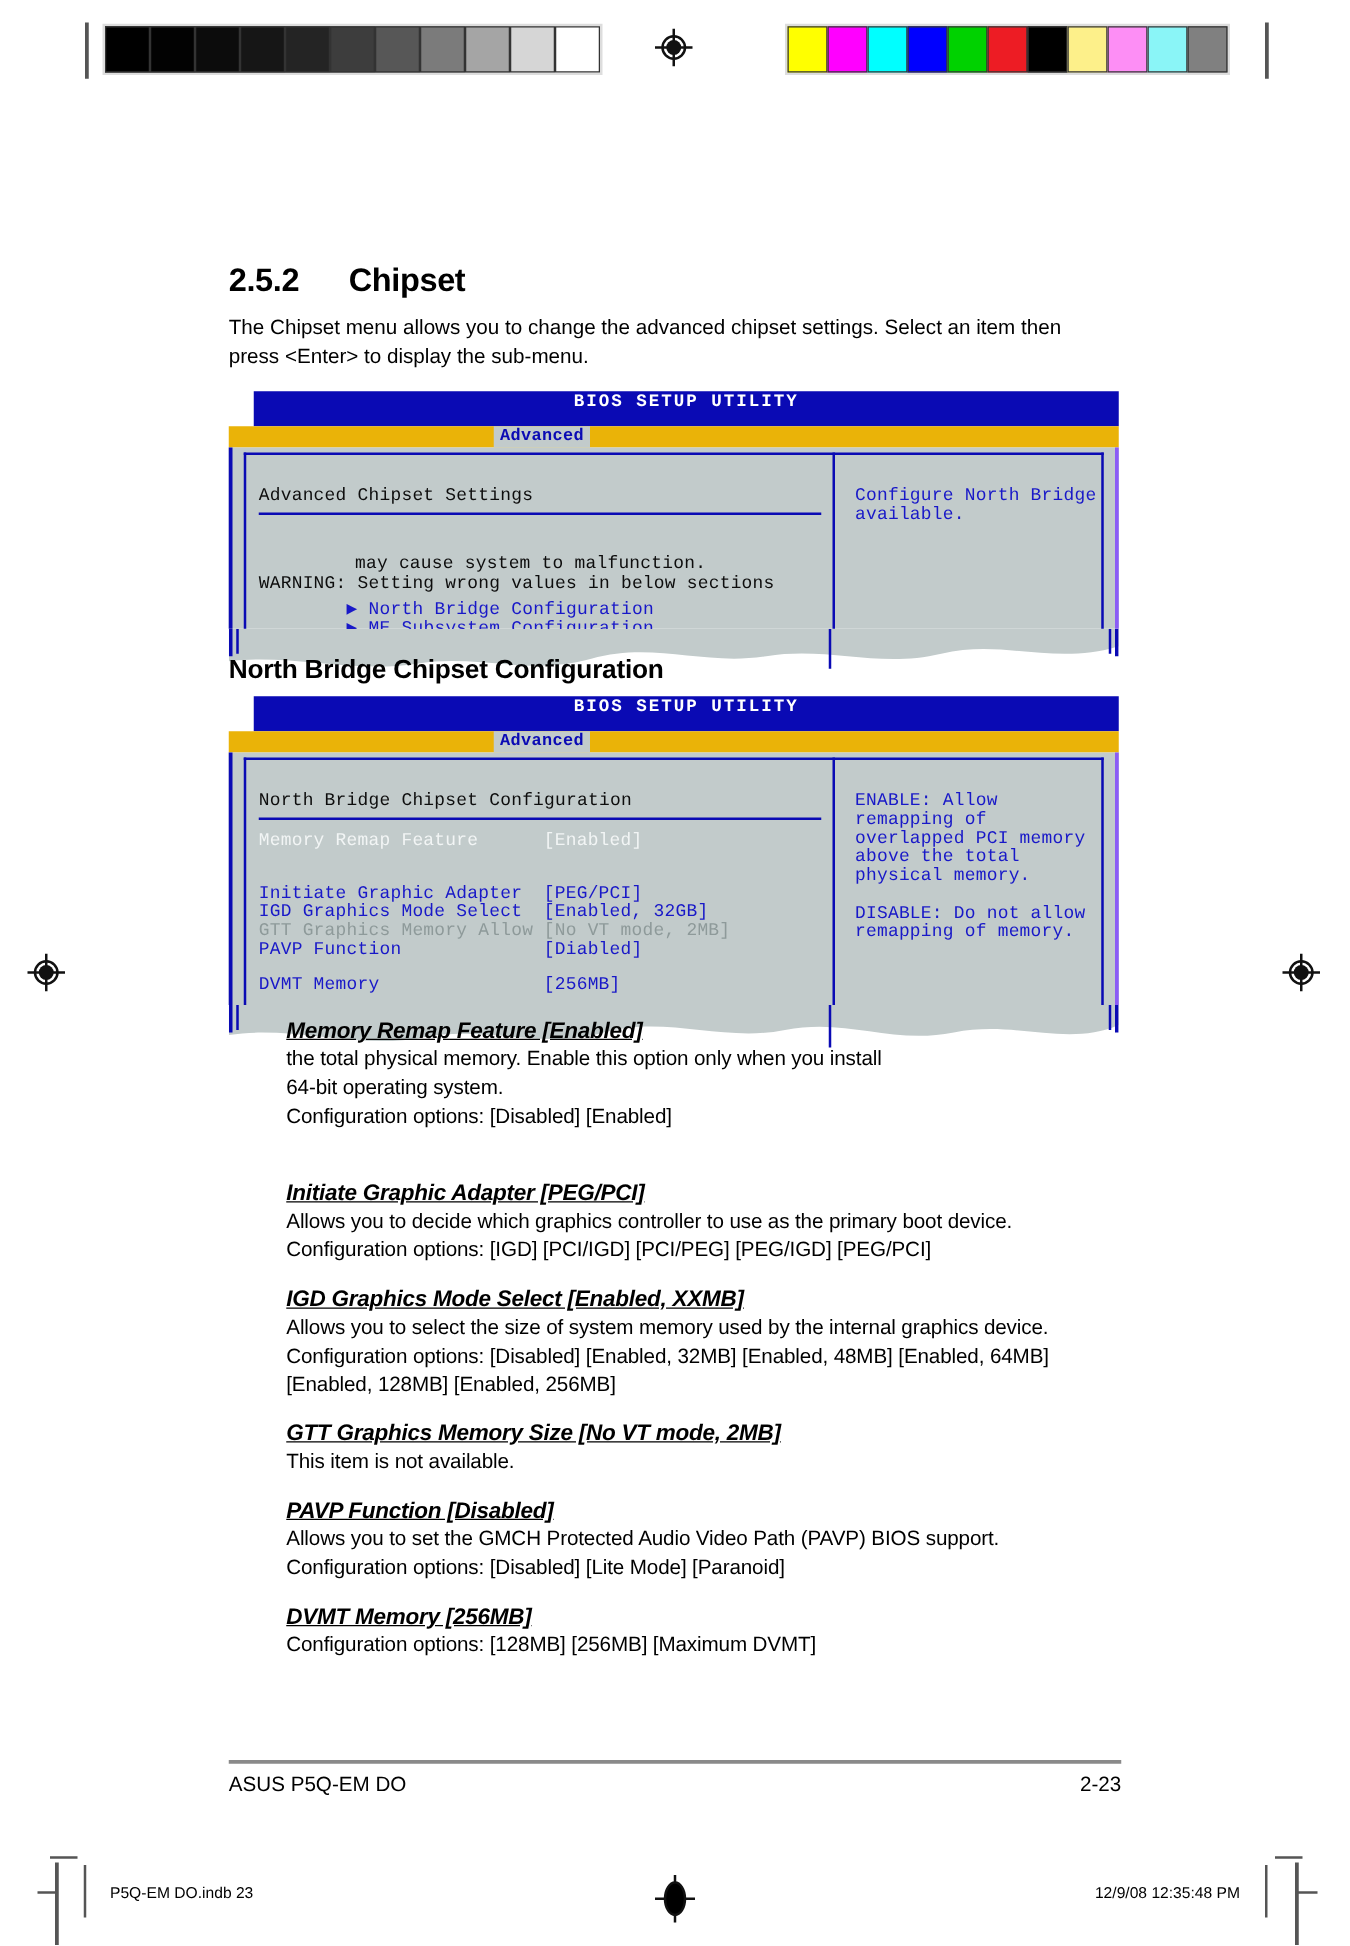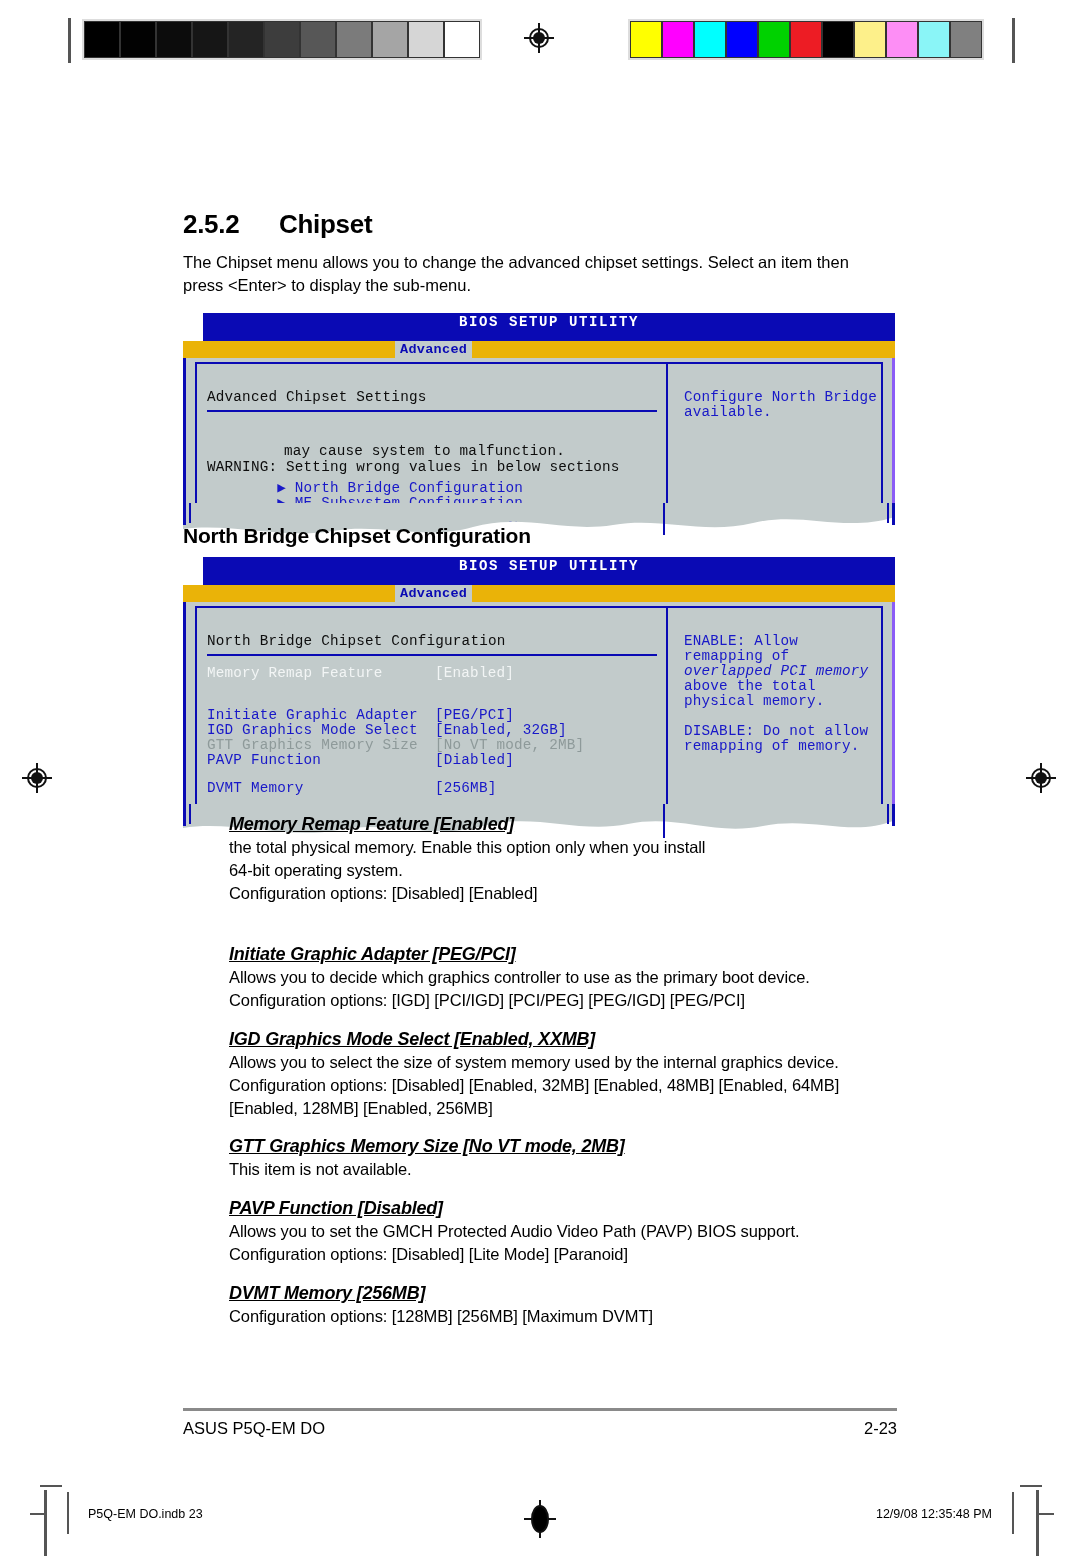--- a/index.html
+++ b/index.html
@@ -240,32 +240,32 @@
 
       <div class="txt white" style="left:21px;top:64px;">Memory Remap Feature</div>
       <div class="txt white" style="left:249px;top:64px;">[Enabled]</div>
 
       <div class="txt blue" style="left:21px;top:106px;">Initiate Graphic Adapter</div>
       <div class="txt blue" style="left:249px;top:106px;">[PEG/PCI]</div>
 
       <div class="txt blue" style="left:21px;top:121px;">IGD Graphics Mode Select</div>
       <div class="txt blue" style="left:249px;top:121px;">[Enabled, 32GB]</div>
 
-      <div class="txt gray" style="left:21px;top:136px;">GTT Graphics Memory Size</div>
+      <div class="txt gray" style="left:21px;top:136px;">GTT Graphics Memory Allow</div>
       <div class="txt gray" style="left:249px;top:136px;">[No VT mode, 2MB]</div>
 
       <div class="txt blue" style="left:21px;top:151px;">PAVP Function</div>
       <div class="txt blue" style="left:249px;top:151px;">[Diabled]</div>
 
       <div class="txt blue" style="left:21px;top:179px;">DVMT Memory</div>
       <div class="txt blue" style="left:249px;top:179px;">[256MB]</div>
 
       <div class="txt blue" style="left:498px;top:32px;">ENABLE: Allow</div>
       <div class="txt blue" style="left:498px;top:47px;">remapping of</div>
-      <div class="txt blue" style="left:498px;top:62px;font-style:italic;">overlapped PCI memory</div>
+      <div class="txt blue" style="left:498px;top:62px;">overlapped PCI memory</div>
       <div class="txt blue" style="left:498px;top:77px;">above the total</div>
       <div class="txt blue" style="left:498px;top:92px;">physical memory.</div>
       <div class="txt blue" style="left:498px;top:122px;">DISABLE: Do not allow</div>
       <div class="txt blue" style="left:498px;top:137px;">remapping of memory.</div>
     </div>
     <div class="tear" style="top:247px;">
       <svg width="712" height="46" viewBox="0 0 712 46" preserveAspectRatio="none">
         <path d="M0,0 L712,0 L712,16 C670,34 630,12 580,22 C530,32 495,10 445,20 C395,30 350,8 300,22 C250,36 205,16 155,26 C105,36 50,16 0,24 Z" fill="#c2cbcb"></path>
         <rect x="0" y="0" width="3" height="22" fill="#0a0ab4"></rect>
         <rect x="6" y="0" width="2" height="20" fill="#0a0ab4"></rect>

